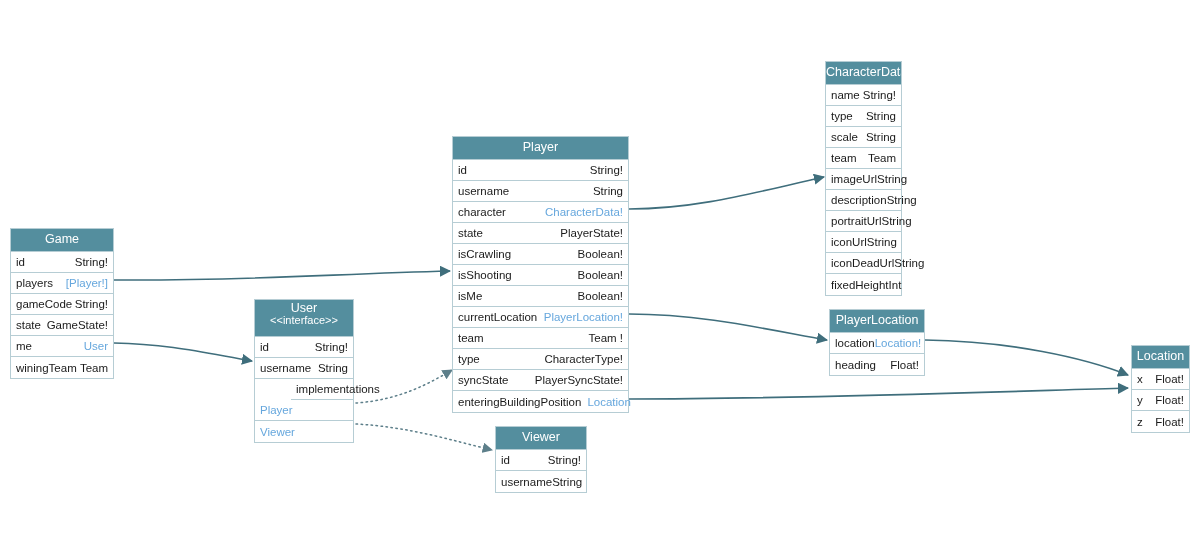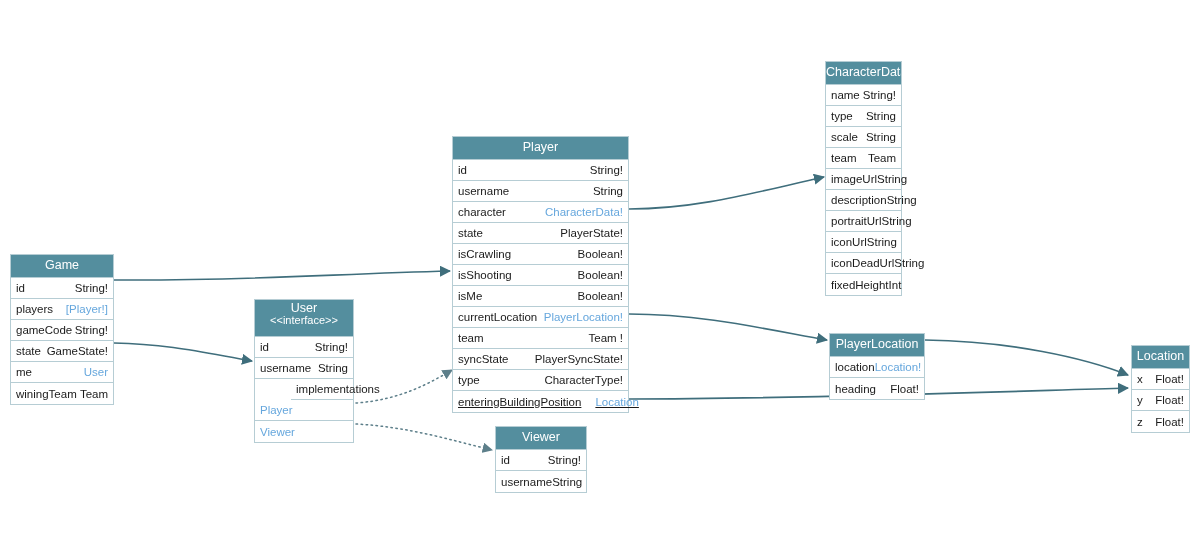--- a/index.html
+++ b/index.html
@@ -68,21 +68,21 @@
   .row:last-child { border-bottom: none; }
   .row .fname { text-align: center; }
   .row .ftype { text-align: right; }
   .ftype.link, .fname.link { color: #66a7dd; }
   .row.centered {
     margin-left: 36px;
   }
   .row.single-left {
     justify-content: flex-start;
   }
-  .row.wide-pair { gap: 14px; text-decoration: underline; }
+  .row.wide-pair { gap: 6px; }
 </style>
 </head>
 <body>
 
 <div id="canvas">
 
   <svg class="edges" viewBox="0 0 1200 547">
     <defs>
       <marker id="arrow" viewBox="0 0 10 10" refX="9" refY="5" markerWidth="7" markerHeight="7" orient="auto-start-reverse">
         <path d="M 0 0 L 10 5 L 0 10 z" fill="#3f6e7c"></path>
@@ -102,21 +102,21 @@
 
     <path d="M 629 399 C 800 399 990 392 1128 388" fill="none" stroke="#3f6e7c" stroke-width="1.6" marker-end="url(#arrow)"></path>
 
     <path d="M 925 340 C 1010 341 1085 358 1128 375" fill="none" stroke="#3f6e7c" stroke-width="1.6" marker-end="url(#arrow)"></path>
 
     <path d="M 356 403 C 400 400 430 383 452 370" fill="none" stroke="#5d7f8a" stroke-width="1.5" stroke-dasharray="1.5 3.5" stroke-linecap="round" marker-end="url(#arrow-dot)"></path>
 
     <path d="M 356 424 C 410 427 450 440 492 450" fill="none" stroke="#5d7f8a" stroke-width="1.5" stroke-dasharray="1.5 3.5" stroke-linecap="round" marker-end="url(#arrow-dot)"></path>
   </svg>
 
-  <div class="entity" style="left:10px; top:228px; width:104px;margin-top:26px;">
+  <div class="entity" style="left:10px; top:228px; width:104px;">
     <div class="ent-header">Game</div>
     <div class="row">
       <span class="fname">id</span>
       <span class="ftype">String!</span>
     </div>
     <div class="row">
       <span class="fname">players</span>
       <span class="ftype link">[Player!]</span>
     </div>
     <div class="row">
@@ -193,26 +193,26 @@
     </div>
     <div class="row">
       <span class="fname">currentLocation</span>
       <span class="ftype link">PlayerLocation!</span>
     </div>
     <div class="row">
       <span class="fname">team</span>
       <span class="ftype">Team !</span>
     </div>
     <div class="row">
+      <span class="fname">type</span>
+      <span class="ftype">CharacterType!</span>
+    </div>
+    <div class="row">
       <span class="fname">syncState</span>
       <span class="ftype">PlayerSyncState!</span>
-    </div>
-    <div class="row">
-      <span class="fname">type</span>
-      <span class="ftype">CharacterType!</span>
     </div>
     <div class="row wide-pair">
       <span class="fname">enteringBuildingPosition</span>
       <span class="ftype link">Location</span>
     </div>
   </div>
 
   <div class="entity" style="left:495px; top:426px; width:92px;">
     <div class="ent-header">Viewer</div>
     <div class="row">
@@ -262,21 +262,21 @@
     <div class="row">
       <span class="fname">iconDeadUrl</span>
       <span class="ftype">String</span>
     </div>
     <div class="row">
       <span class="fname">fixedHeight</span>
       <span class="ftype">Int</span>
     </div>
   </div>
 
-  <div class="entity" style="left:829px; top:309px; width:96px;margin-top:24px;">
+  <div class="entity" style="left:829px; top:309px; width:96px;">
     <div class="ent-header">PlayerLocation</div>
     <div class="row">
       <span class="fname">location</span>
       <span class="ftype link">Location!</span>
     </div>
     <div class="row">
       <span class="fname">heading</span>
       <span class="ftype">Float!</span>
     </div>
   </div>

